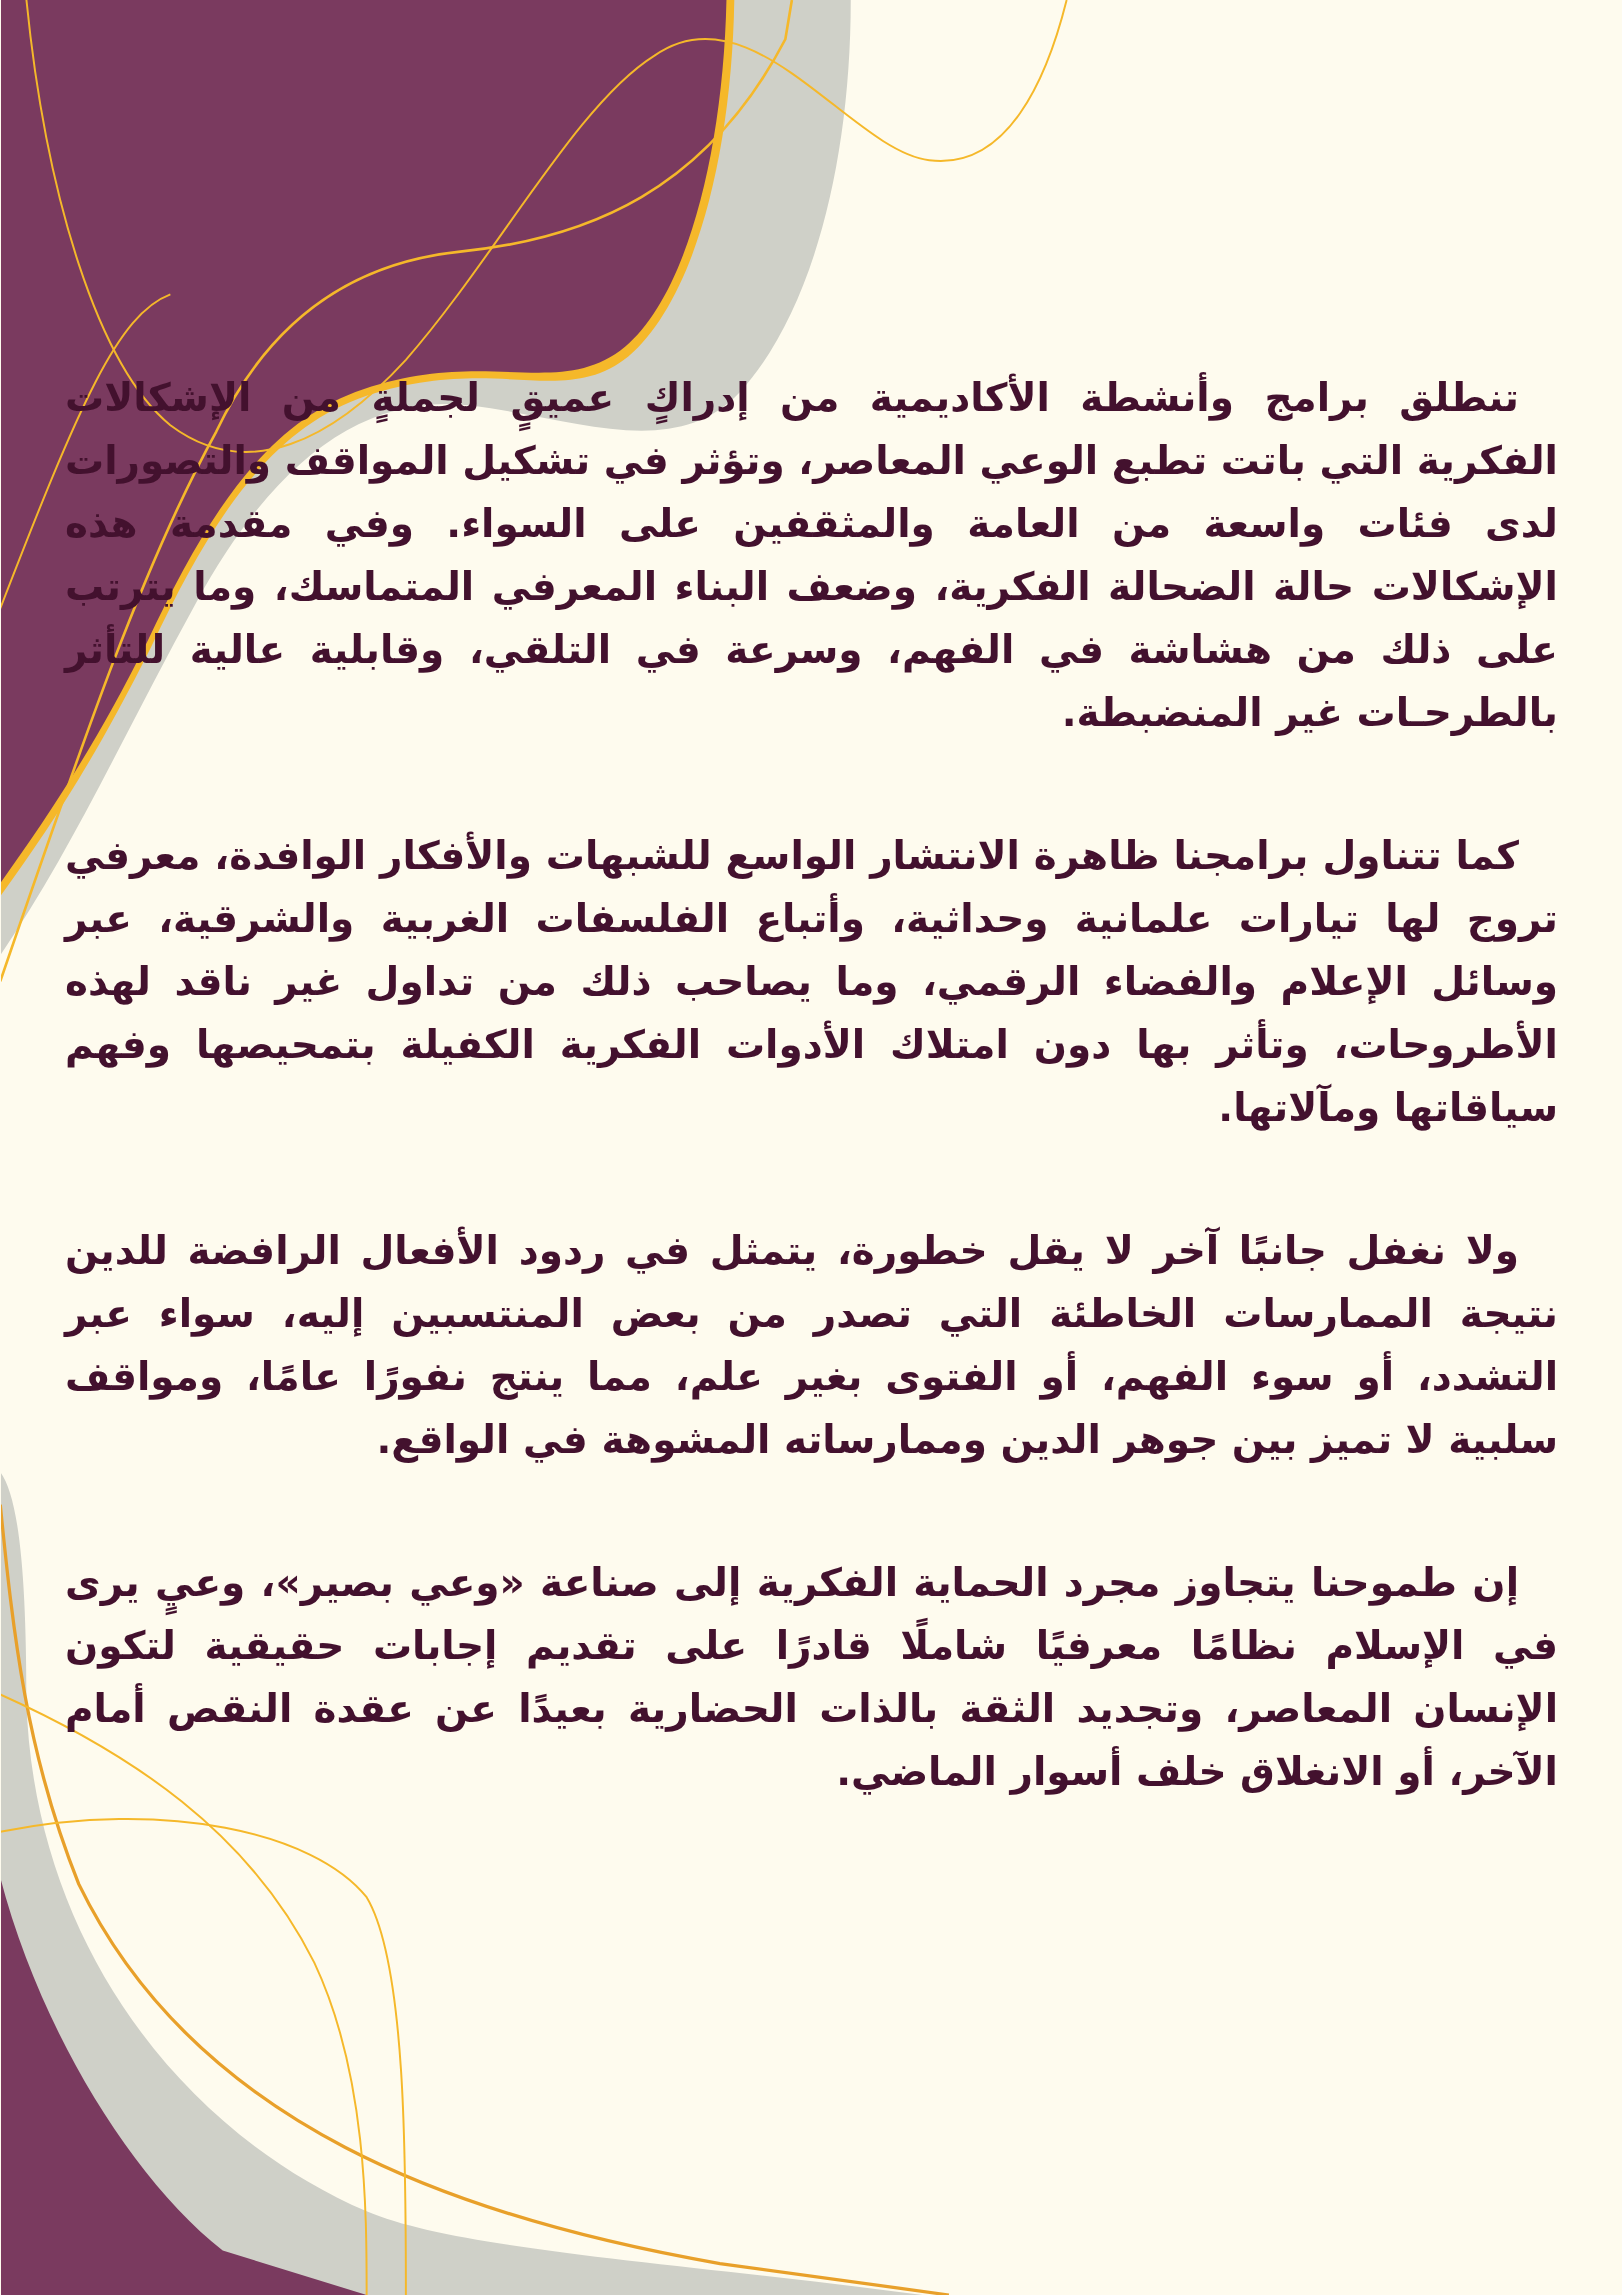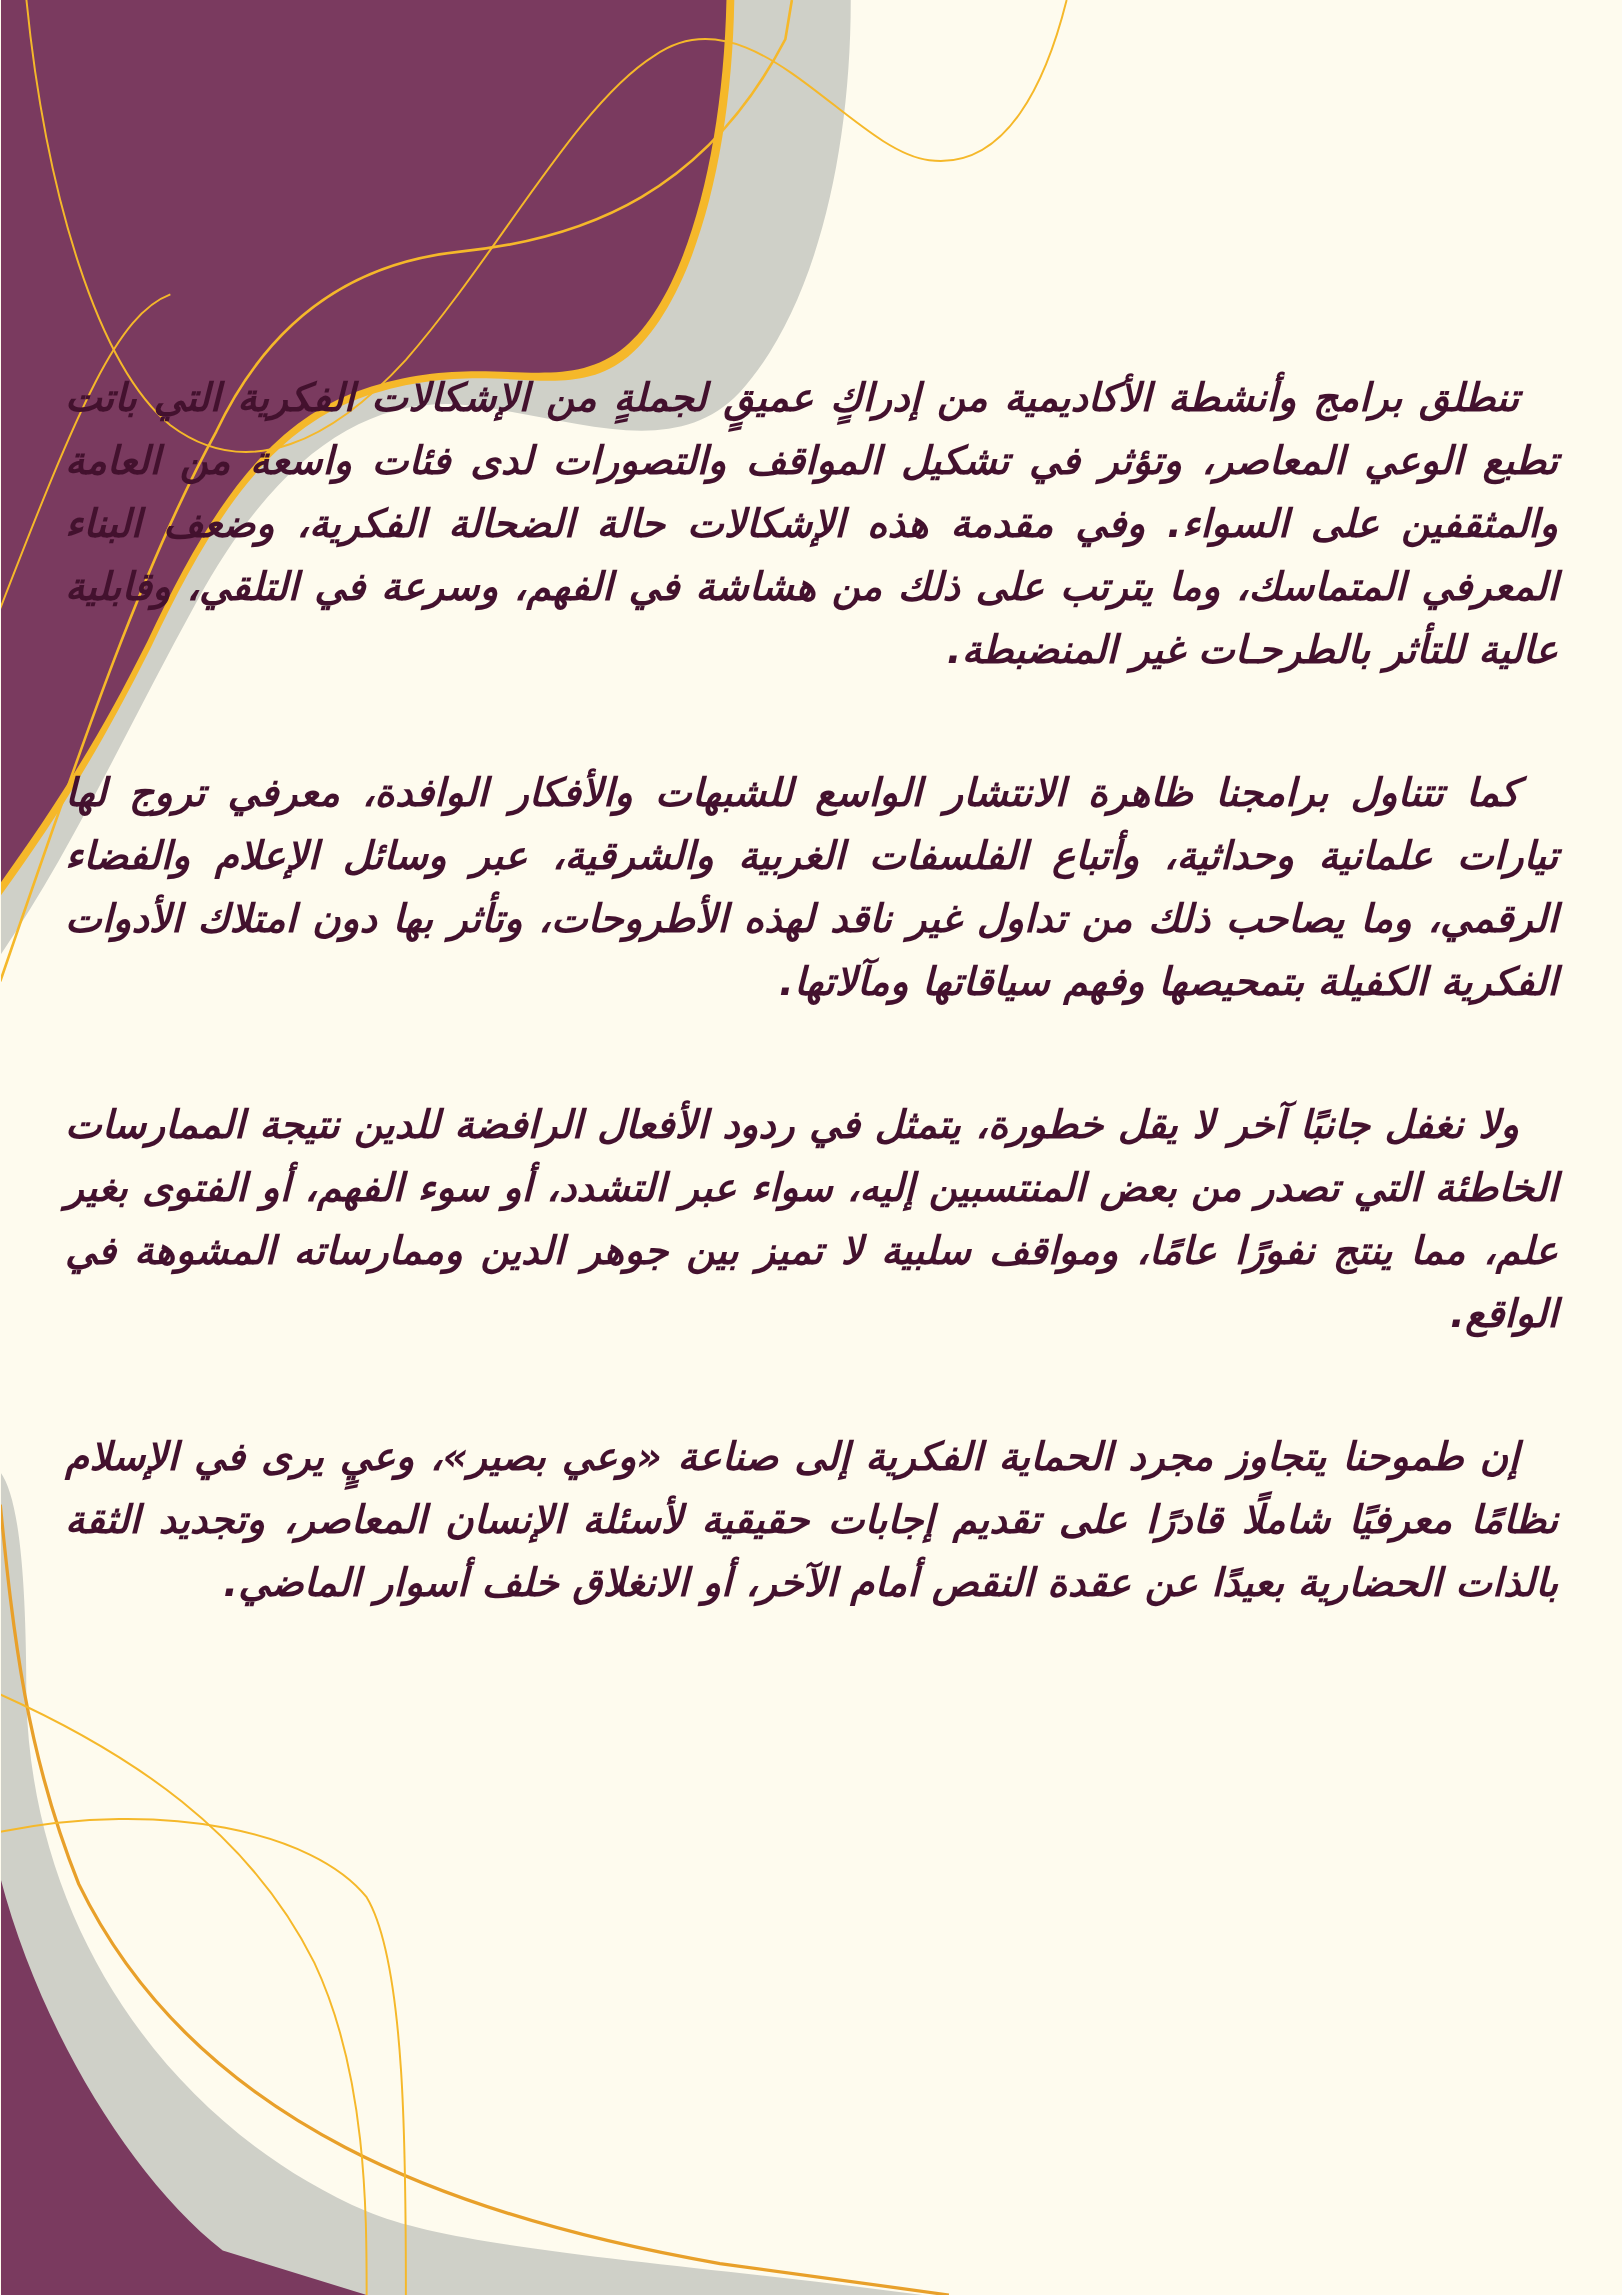--- a/index.html
+++ b/index.html
@@ -15,21 +15,21 @@
     left: 65px; right: 65px;
     top: 366px;
     direction: rtl;
     text-align: justify;
     text-align-last: right;
     color: #43112e;
     font-weight: bold;
     font-size: 39px;
     line-height: 63px;
   }
-  .para { margin: 0 0 80px 0; text-indent: 39px; font-style: italic; }
+  .para { margin: 0 0 80px 0; text-indent: 39px; }
   .para:last-child { margin-bottom: 0; }
 </style>
 </head>
 <body>
 
 <svg class="deco" viewBox="0 0 2480 3508" xmlns="http://www.w3.org/2000/svg">
 
   <path d="M0,0 L1300,0 C1300,250 1240,480 1130,600 C1030,705 880,640 720,620 C560,600 420,700 300,920 C200,1100 110,1300 0,1460 Z" fill="#cfd0c8"></path>
 
   <path d="M0,0 L1122,0 C1118,240 1060,460 960,545 C860,625 760,540 560,605 C410,655 320,800 230,990 C150,1150 80,1260 0,1370 Z" fill="#f5b82a"></path>
@@ -46,15 +46,15 @@
 
   <path d="M0,2300 C20,2500 40,2680 120,2880 C300,3250 700,3390 1100,3460 L1450,3508" fill="none" stroke="#e8a02a" stroke-width="5"></path>
   <path d="M0,2590 C200,2680 380,2800 480,3000 C560,3170 560,3380 560,3508" fill="none" stroke="#f5b82a" stroke-width="3"></path>
   <path d="M0,2800 C250,2750 480,2800 560,2900 C620,3000 620,3300 620,3508" fill="none" stroke="#f5b82a" stroke-width="3"></path>
 </svg>
 
 <main class="content">
   <p class="para">تنطلق برامج وأنشطة الأكاديمية من إدراكٍ عميقٍ لجملةٍ من الإشكالات الفكرية التي باتت تطبع الوعي المعاصر، وتؤثر في تشكيل المواقف والتصورات لدى فئات واسعة من العامة والمثقفين على السواء. وفي مقدمة هذه الإشكالات حالة الضحالة الفكرية، وضعف البناء المعرفي المتماسك، وما يترتب على ذلك من هشاشة في الفهم، وسرعة في التلقي، وقابلية عالية للتأثر بالطرحـات غير المنضبطة.</p>
   <p class="para">كما تتناول برامجنا ظاهرة الانتشار الواسع للشبهات والأفكار الوافدة، معرفي تروج لها تيارات علمانية وحداثية، وأتباع الفلسفات الغربية والشرقية، عبر وسائل الإعلام والفضاء الرقمي، وما يصاحب ذلك من تداول غير ناقد لهذه الأطروحات، وتأثر بها دون امتلاك الأدوات الفكرية الكفيلة بتمحيصها وفهم سياقاتها ومآلاتها.</p>
   <p class="para">ولا نغفل جانبًا آخر لا يقل خطورة، يتمثل في ردود الأفعال الرافضة للدين نتيجة الممارسات الخاطئة التي تصدر من بعض المنتسبين إليه، سواء عبر التشدد، أو سوء الفهم، أو الفتوى بغير علم، مما ينتج نفورًا عامًا، ومواقف سلبية لا تميز بين جوهر الدين وممارساته المشوهة في الواقع.</p>
-  <p class="para">إن طموحنا يتجاوز مجرد الحماية الفكرية إلى صناعة «وعي بصير»، وعيٍ يرى في الإسلام نظامًا معرفيًا شاملًا قادرًا على تقديم إجابات حقيقية لأسئلة الإنسان المعاصر، وتجديد الثقة بالذات الحضارية بعيدًا عن عقدة النقص أمام الآخر، أو الانغلاق خلف أسوار الماضي.</p>
+  <p class="para">إن طموحنا يتجاوز مجرد الحماية الفكرية إلى صناعة «وعي بصير»، وعيٍ يرى في الإسلام نظامًا معرفيًا شاملًا قادرًا على تقديم إجابات حقيقية لتكون الإنسان المعاصر، وتجديد الثقة بالذات الحضارية بعيدًا عن عقدة النقص أمام الآخر، أو الانغلاق خلف أسوار الماضي.</p>
 </main>
 
 
 </body></html>

